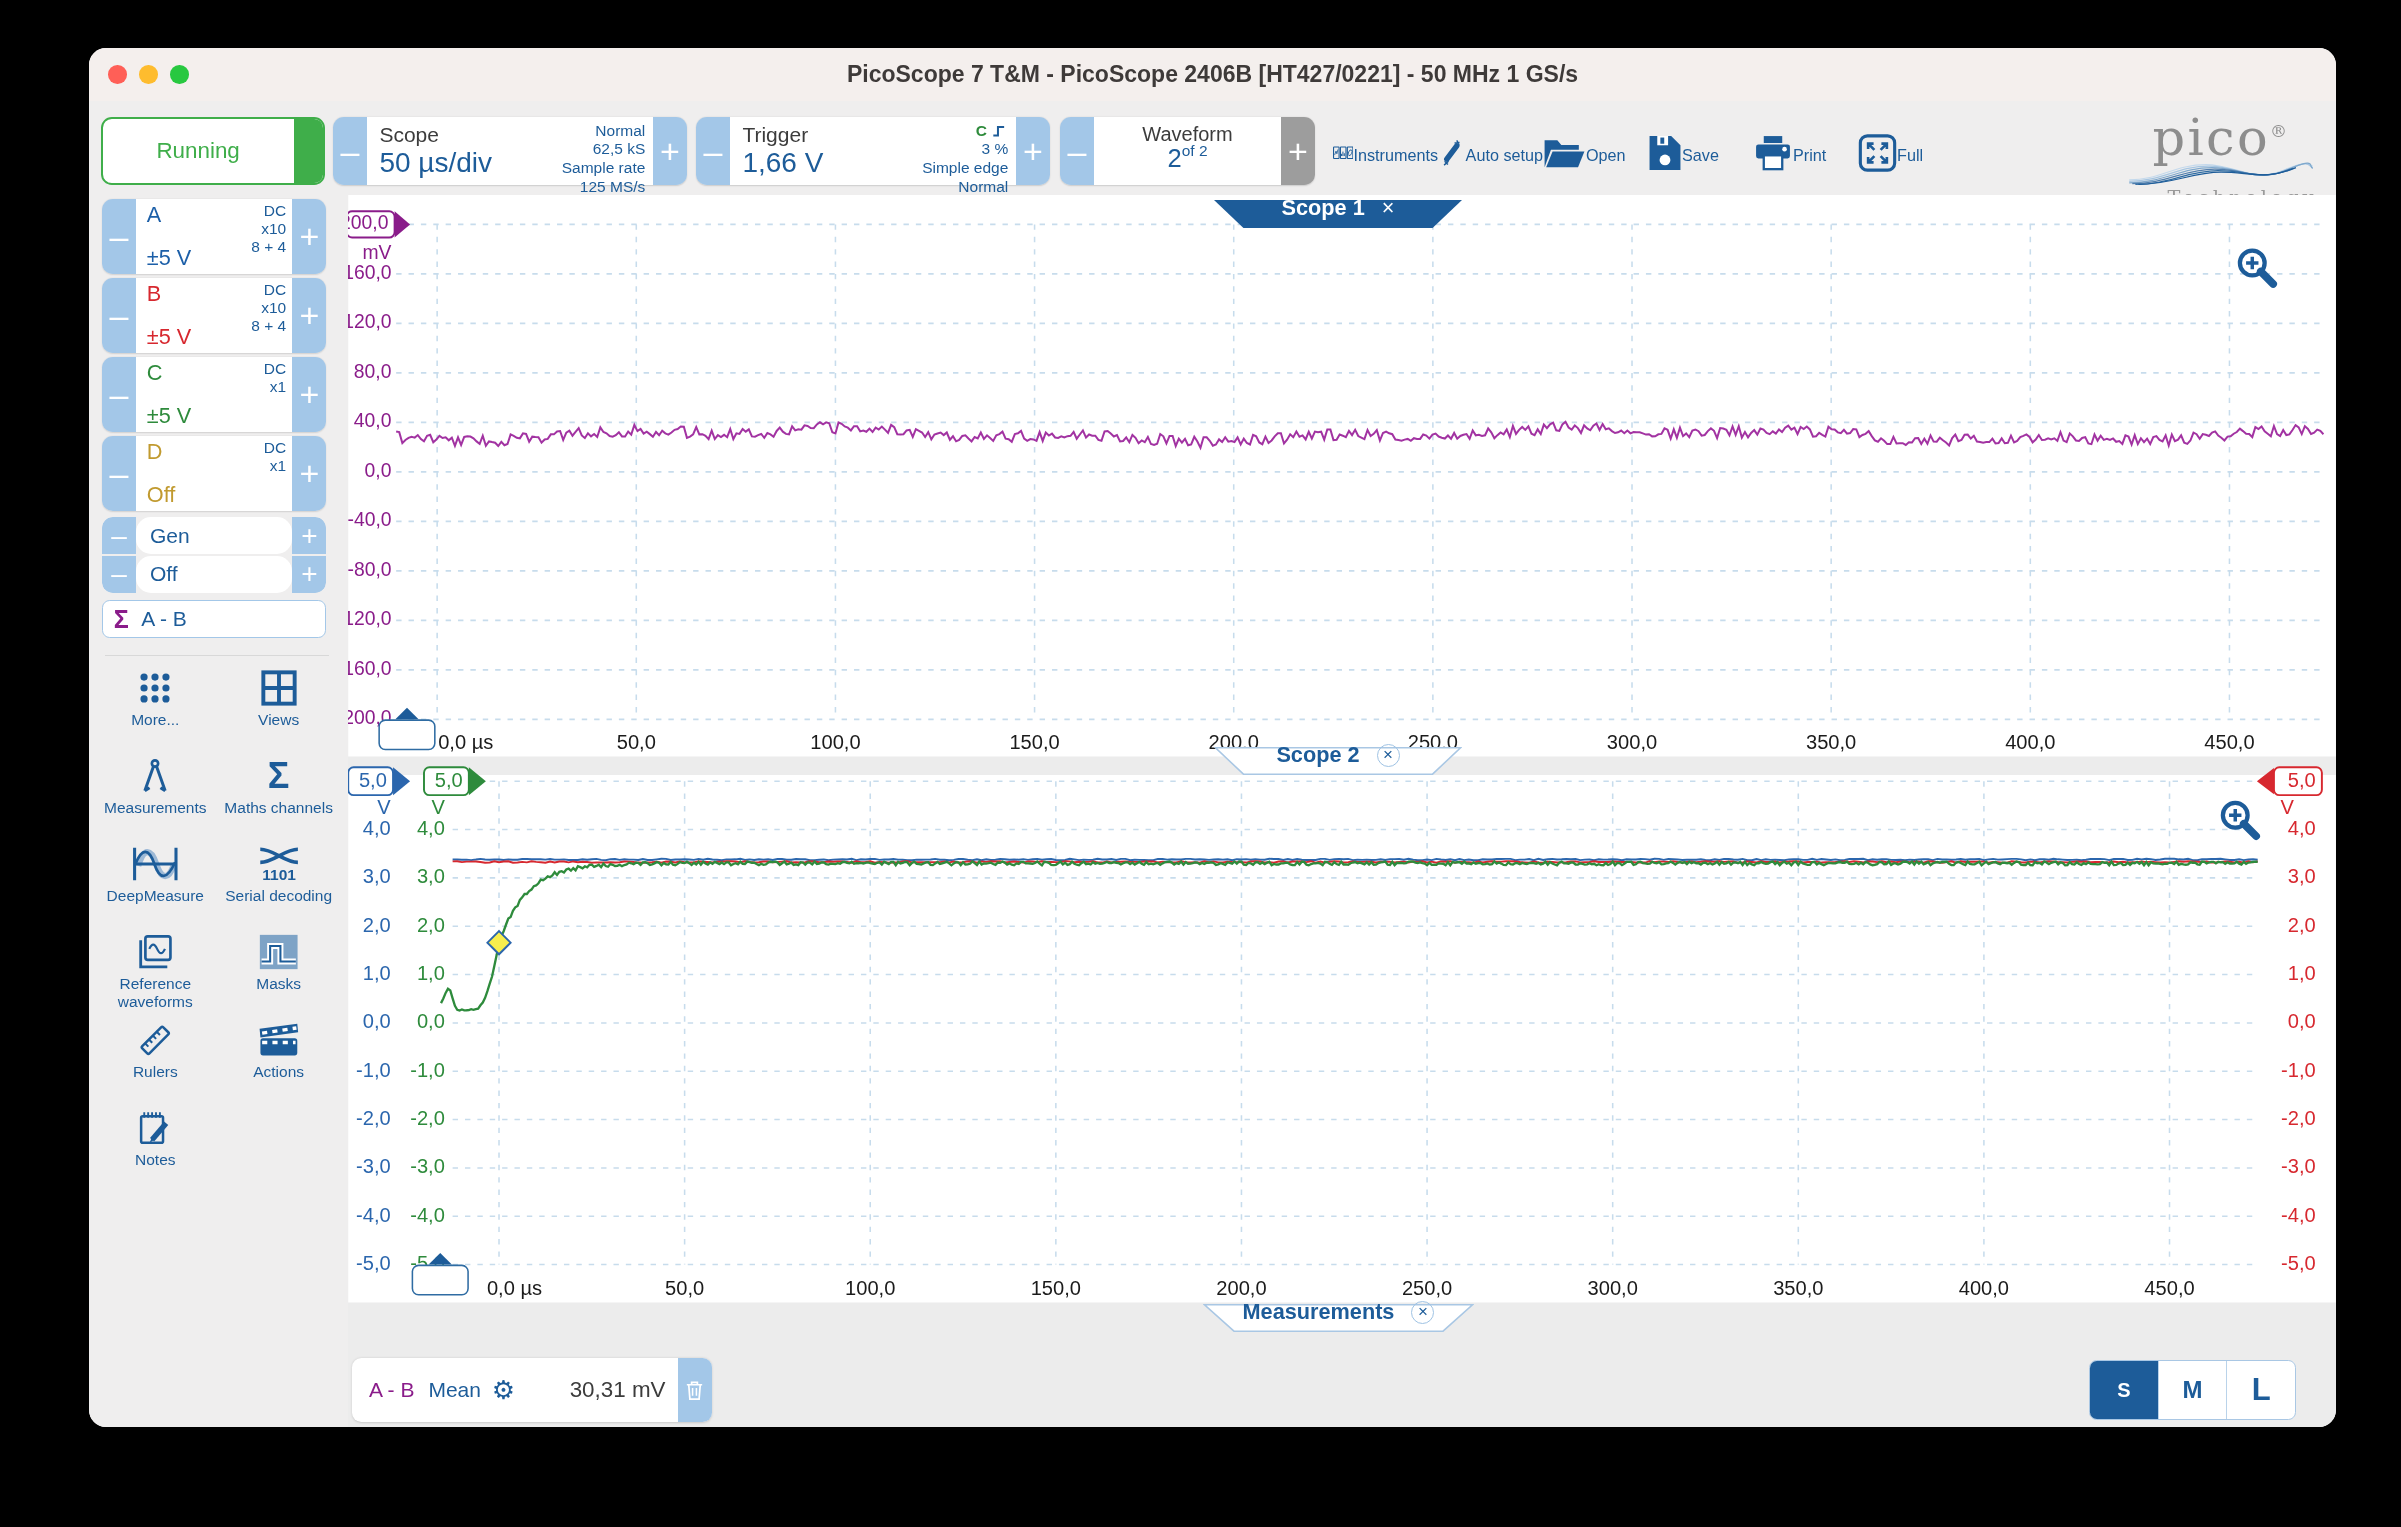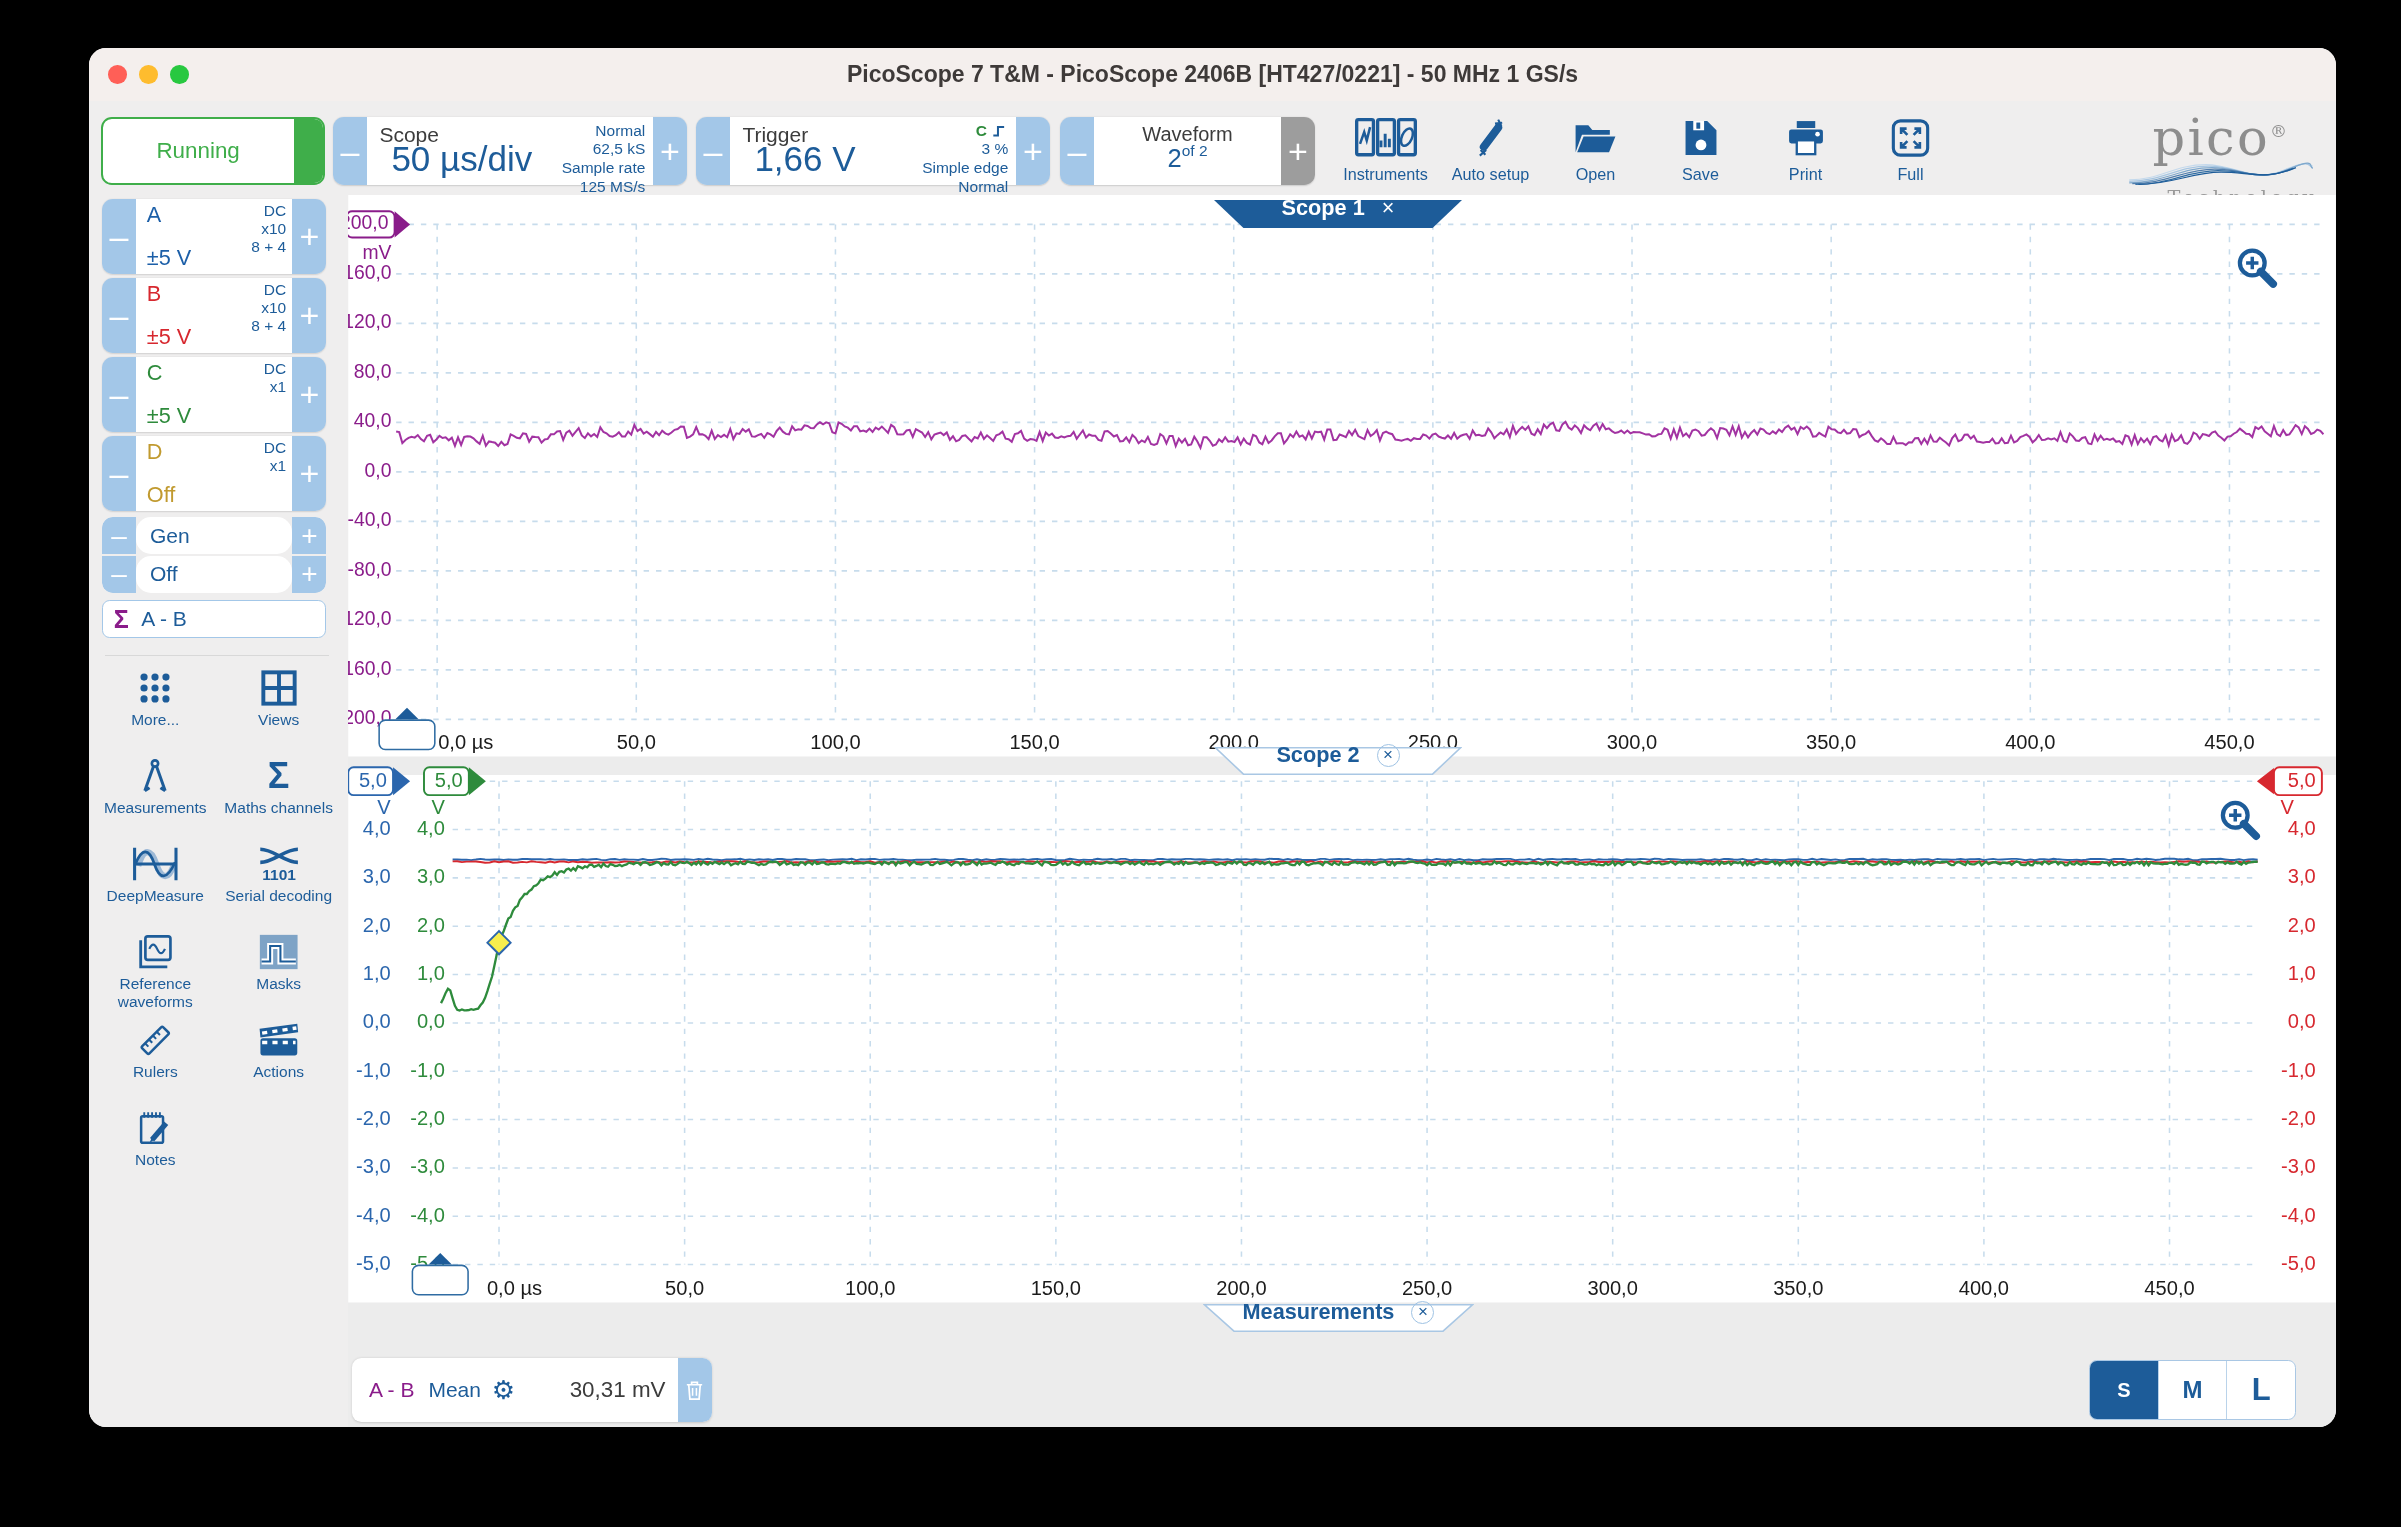--- a/index.html
+++ b/index.html
@@ -13,33 +13,33 @@
     font-size:23px;font-weight:bold;color:#3e3a39;}
   
   #toolbar{position:absolute;left:0;top:53px;right:0;height:96px;background:#efeeee;}
   .grp{position:absolute;top:16.2px;height:68px;display:flex;border-radius:10.8px;box-shadow:0 0.8px 1.5px rgba(0,0,0,.15);}
   .stepbtn{width:34px;background:#a3c7e8;color:#fff;font-size:34px;display:flex;align-items:center;justify-content:center;user-select:none;}
   .stepbtn.left{border-radius:10.8px 0 0 10.8px;}
   .stepbtn.right{border-radius:0 10.8px 10.8px 0;}
   .stepbtn.gray{background:#9d9d9d;}
   .grp .mid{background:#fff;flex:1;position:relative;}
   .g-label{position:absolute;left:12.4px;top:6.2px;font-size:21px;color:#3c3c3c;}
-  .g-value{position:absolute;left:12.4px;bottom:6.2px;font-size:35px;color:#1d5c99;margin-left:12px;}
+  .g-value{position:absolute;left:12.4px;bottom:6.2px;font-size:28px;color:#1d5c99;}
   .g-right{position:absolute;right:7.7px;top:4.6px;text-align:right;font-size:15.5px;line-height:18.6px;color:#1d5c99;}
   .runbtn{position:absolute;left:11.6px;top:16.2px;width:224px;height:68px;background:#fff;border:2.3px solid #3fae4a;
     border-radius:10.8px;box-sizing:border-box;overflow:hidden;}
   .runbtn .lab{position:absolute;left:0;top:0;bottom:0;right:29px;display:flex;align-items:center;justify-content:center;
     color:#3fae4a;font-size:22.4px;}
   .runbtn .strip{position:absolute;right:0;top:0;bottom:0;width:29px;background:#3fae4a;}
   .wf-mid{display:flex;flex-direction:row;align-items:center;justify-content:center;background:#fff;width:187px;position:relative;}
   .wf-mid .t1{position:absolute;top:6.2px;font-size:20px;color:#3c3c3c;}
   .wf-mid .t2{margin-top:14px;font-size:25.5px;color:#1d5c99;}
   .wf-mid .t3{font-size:15.5px;color:#1d5c99;}
   #toolicons{position:absolute;left:1244px;top:14px;height:74px;display:flex;}
-  .tico{width:105px;display:flex;flex-direction:column;align-items:center;justify-content:flex-start;cursor:default;}
+  .tico{width:105px;display:flex;flex-direction:row;align-items:center;justify-content:flex-start;cursor:default;}
   .tico svg{height:42px;margin-top:1.5px;}
   .tico .lbl{margin-top:6.2px;font-size:16.2px;color:#1d5c99;white-space:nowrap;}
   #logo{position:absolute;right:18.6px;top:7.7px;width:193px;text-align:center;}
   #logo .brand{font-family:"DejaVu Serif",serif;font-size:51px;color:#8d8d8d;letter-spacing:2.3px;line-height:45px;}
   #logo sup{font-size:17px;color:#8d8d8d;}
   #logo .sub{font-family:"DejaVu Serif",serif;font-size:19.3px;color:#9a9a9a;letter-spacing:3.9px;margin-top:-3.1px;text-align:right;}
   
   #sidebar{position:absolute;left:0;top:149px;width:259px;bottom:0;background:#efeeee;padding-top:2.3px;box-sizing:border-box;}
   .ch-row{position:relative;height:75px;margin:0 21.7px 3.9px 13px;display:flex;border-radius:10.8px;box-shadow:0 0.8px 1.5px rgba(0,0,0,.12);}
   .ch-mid{flex:1;background:#fff;position:relative;}

